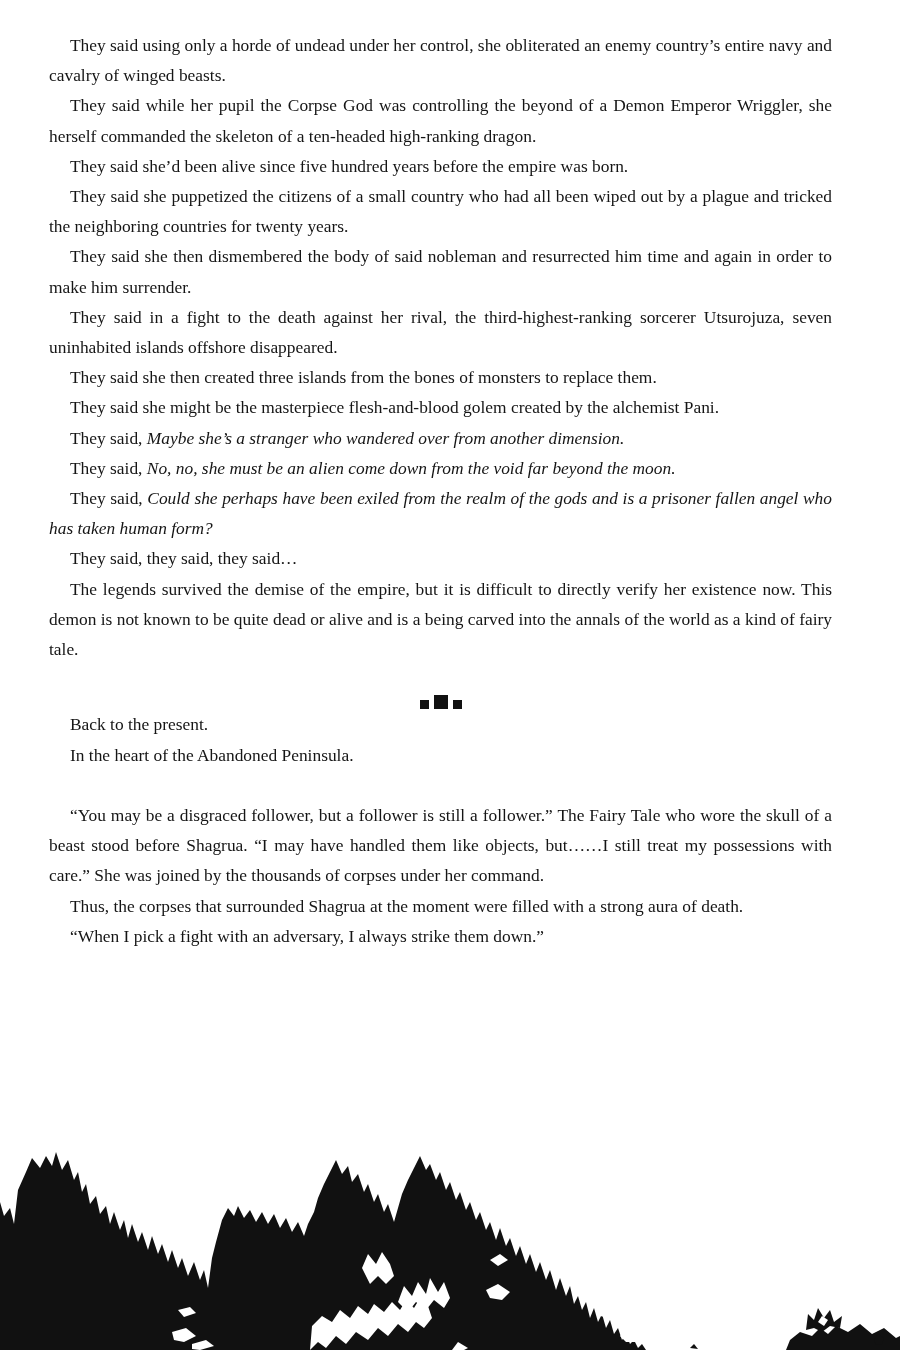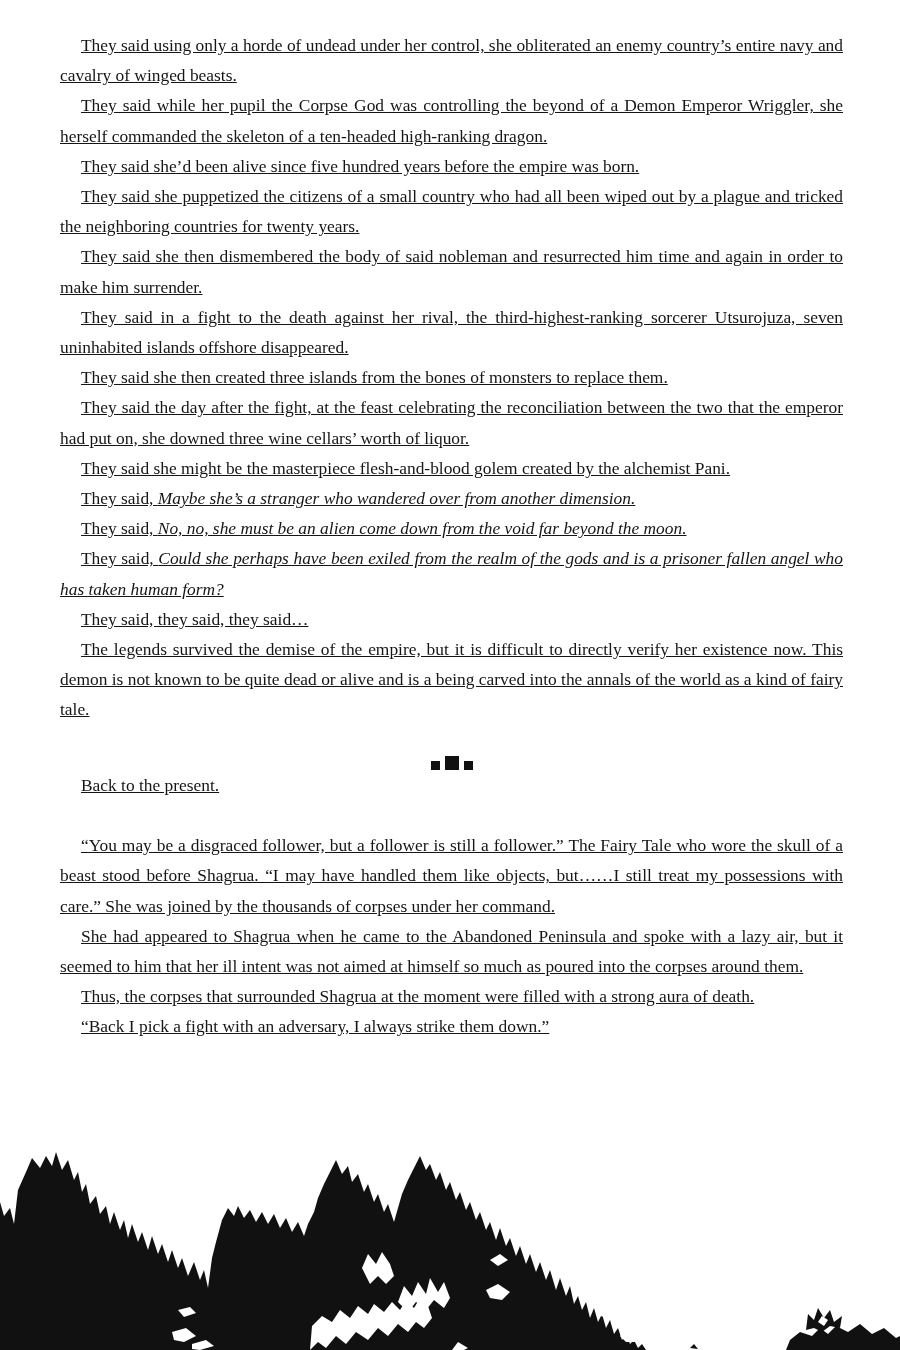--- a/index.html
+++ b/index.html
@@ -19,24 +19,23 @@
   #page {
     position: absolute;
     inset: 0;
     width: 900px;
     height: 1350px;
     background: #ffffff;
   }
 
   #text-column {
     position: absolute;
-    left: 60px;
+    left: 49px;
     top: 30px;
     width: 783px;
-    text-decoration: underline;
   }
 
   p.para {
     margin: 0;
     font-size: 17.4px;
     line-height: 30.2px;
     text-align: justify;
     text-justify: inter-word;
     text-indent: 21px;
     hyphens: none;
@@ -97,46 +96,45 @@
 
   <div id="text-column">
 
     <p class="para">They said using only a horde of undead under her control, she obliterated an enemy country’s entire navy and cavalry of winged beasts.</p>
     <p class="para">They said while her pupil the Corpse God was controlling the beyond of a Demon Emperor Wriggler, she herself commanded the skeleton of a ten-headed high-ranking dragon.</p>
     <p class="para">They said she’d been alive since five hundred years before the empire was born.</p>
     <p class="para">They said she puppetized the citizens of a small country who had all been wiped out by a plague and tricked the neighboring countries for twenty years.</p>
     <p class="para">They said she then dismembered the body of said nobleman and resurrected him time and again in order to make him surrender.</p>
     <p class="para">They said in a fight to the death against her rival, the third-highest-ranking sorcerer Utsurojuza, seven uninhabited islands offshore disappeared.</p>
     <p class="para">They said she then created three islands from the bones of monsters to replace them.</p>
-    <p class="para">They said the day after the fight, at the feast celebrating the reconciliation between the two that the emperor had put on, she downed three wine cellars’ worth of liquor.</p>
     <p class="para">They said she might be the masterpiece flesh-and-blood golem created by the alchemist Pani.</p>
 
     <p class="para"><span>They said, </span><em class="it">Maybe she’s a stranger who wandered over from another dimension.</em></p>
 
     <p class="para"><span>They said, </span><em class="it">No, no, she must be an alien come down from the void far beyond the moon.</em></p>
 
     <p class="para"><span>They said, </span><em class="it">Could she perhaps have been exiled from the realm of the gods and is a prisoner fallen angel who has taken human form?</em></p>
 
     <p class="para">They said, they said, they said…</p>
     <p class="para">The legends survived the demise of the empire, but it is difficult to directly verify her existence now. This demon is not known to be quite dead or alive and is a being carved into the annals of the world as a kind of fairy tale.</p>
 
     <div class="ornament">
       <span class="sq small"></span>
       <span class="sq large"></span>
       <span class="sq small"></span>
     </div>
 
     <p class="para">Back to the present.</p>
+    <p class="para">In the heart of the Abandoned Peninsula.</p>
 
     <div class="spacer-line"></div>
 
     <p class="para">“You may be a disgraced follower, but a follower is still a follower.” The Fairy Tale who wore the skull of a beast stood before Shagrua. “I may have handled them like objects, but……I still treat my possessions with care.” She was joined by the thousands of corpses under her command.</p>
-    <p class="para">She had appeared to Shagrua when he came to the Abandoned Peninsula and spoke with a lazy air, but it seemed to him that her ill intent was not aimed at himself so much as poured into the corpses around them.</p>
     <p class="para">Thus, the corpses that surrounded Shagrua at the moment were filled with a strong aura of death.</p>
-    <p class="para">“Back I pick a fight with an adversary, I always strike them down.”</p>
+    <p class="para">“When I pick a fight with an adversary, I always strike them down.”</p>
 
   </div>
 
   <div id="artwork">
     <svg viewBox="0 0 900 200" preserveAspectRatio="none" aria-hidden="true">
 
       <path fill="#111111" d="
         M0,200 L0,45
         L22,40 L46,28 L68,31 L78,22 L84,34 L96,30 L104,42
         L112,34 L120,48 L128,41 L134,55

